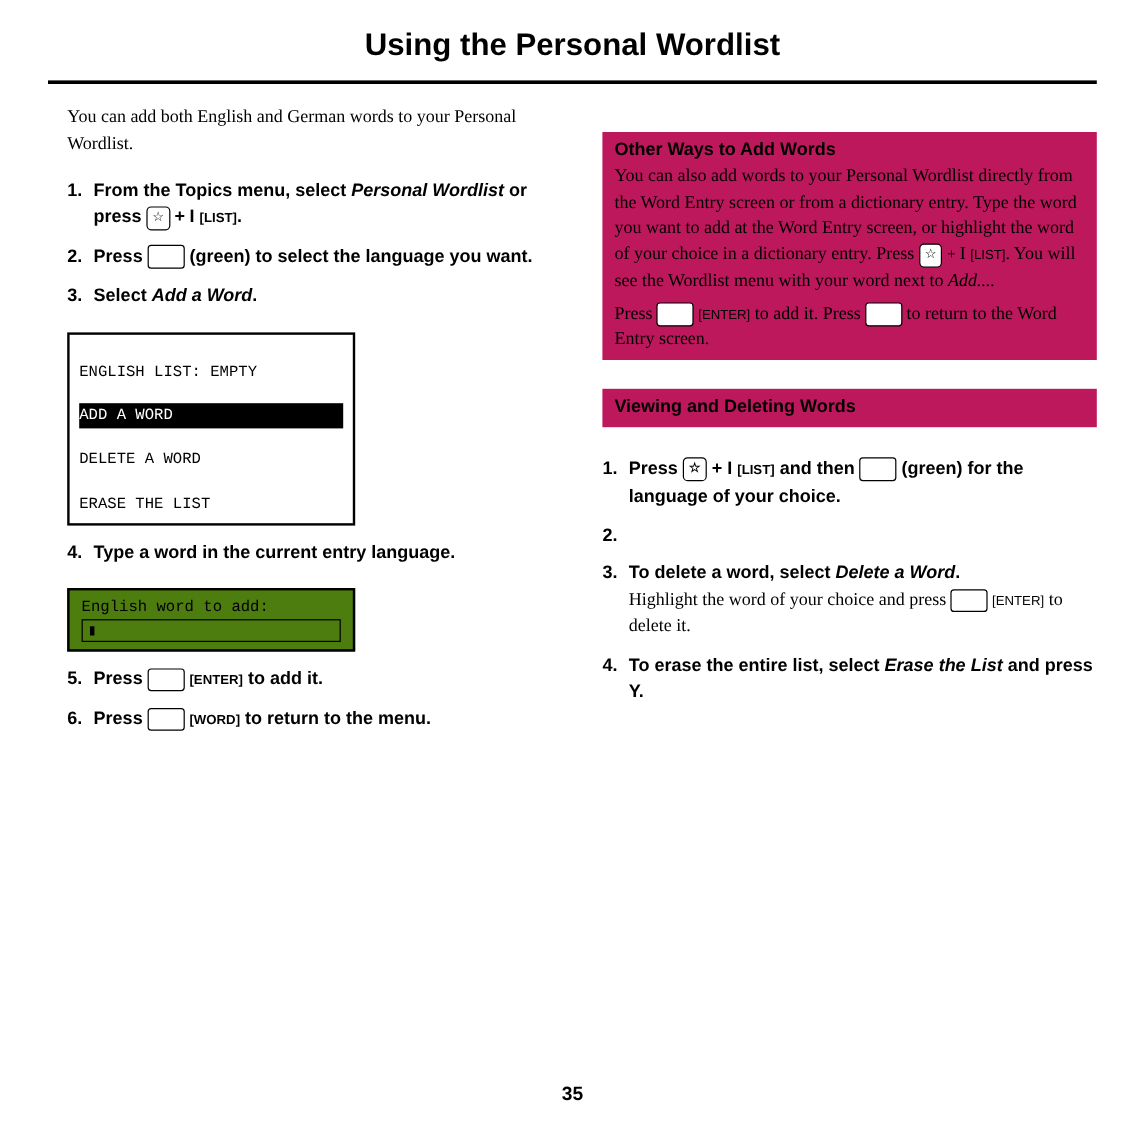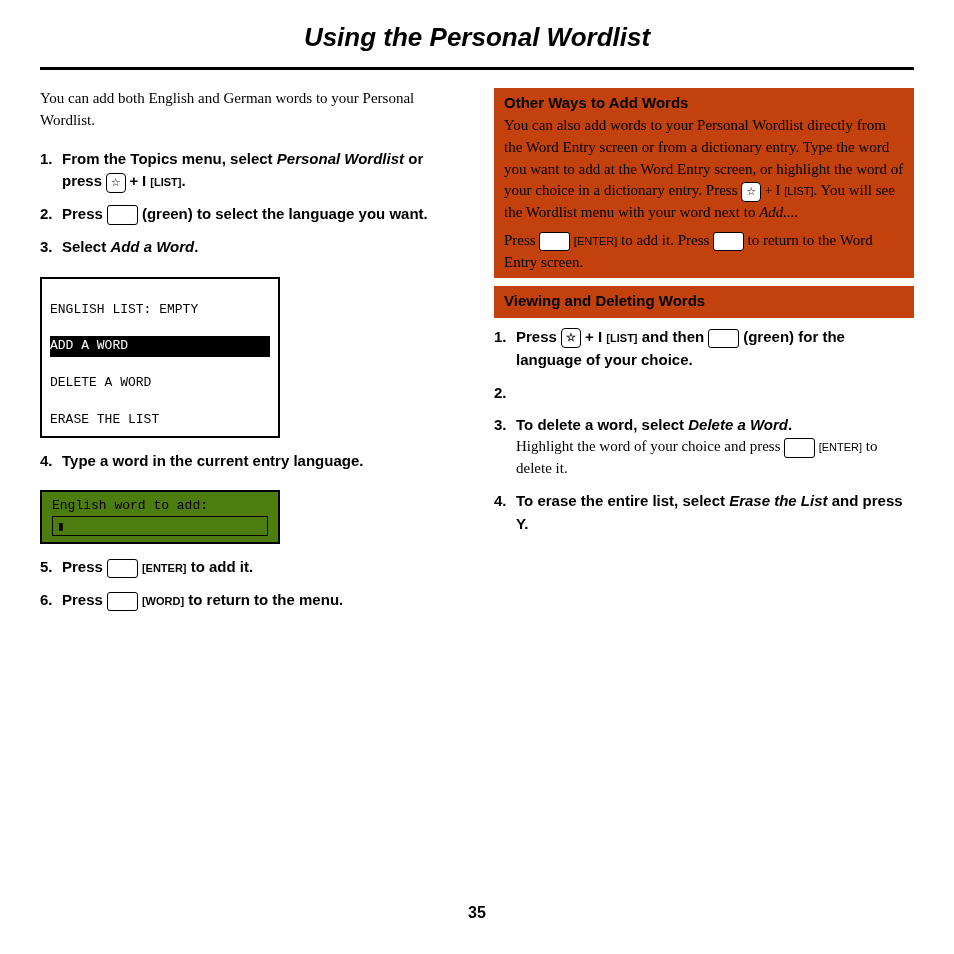--- a/index.html
+++ b/index.html
@@ -18,40 +18,40 @@
       width: 954px;
       height: 954px;
       padding: 0;
       position: relative;
     }
 
     
     .page-header {
       text-align: center;
       padding: 22px 40px 8px 40px;
-      font-style: italic;
     }
 
     .page-title {
       font-size: 26px;
       font-weight: bold;
       font-family: Arial, sans-serif;
     }
 
     .header-rule {
       border: none;
       border-top: 3px solid #000;
       margin: 6px 40px 0 40px;
     }
 
     
     .content-area {
       display: flex;
       gap: 0;
-      padding: 18px 40px 10px 40px;
+      padding: 18px 40px 10px 56px;
+      align-items: center;
     }
 
     .left-col {
       flex: 1;
       padding-right: 24px;
     }
 
     .right-col {
       flex: 1;
       padding-left: 10px;
@@ -167,23 +167,23 @@
       display: block;
       border: 1.5px solid #000;
       padding: 1px 4px;
       margin-top: 3px;
       min-height: 18px;
       min-width: 180px;
     }
 
     
     .box-section {
-      background: #c2410c;
+      background: #be185d;
       padding: 6px 10px 5px 10px;
-      margin-bottom: 8px;
+      margin-bottom: 24px;
     }
 
     .box-section-title {
       font-family: Arial, sans-serif;
       font-weight: bold;
       font-size: 15px;
       margin-bottom: 4px;
     }
 
     .box-section-body {

